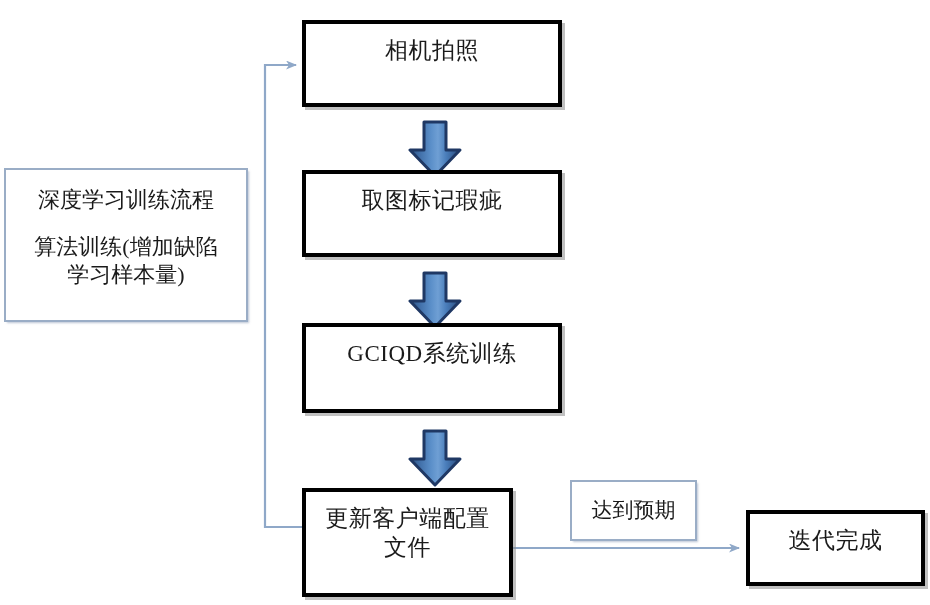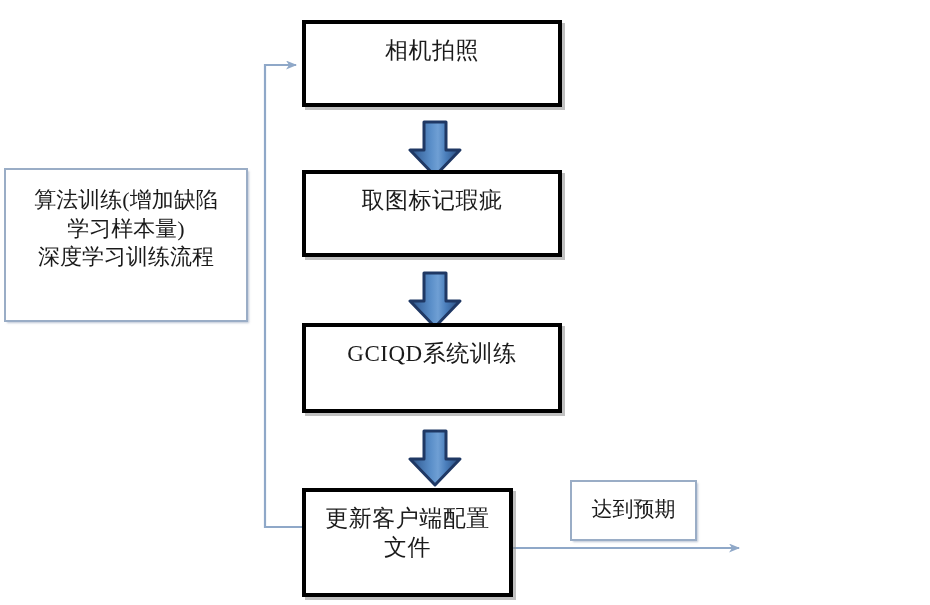--- a/index.html
+++ b/index.html
@@ -68,21 +68,20 @@
   }
   #info-panel .note-line.first { margin-bottom: 18px; }
 
   
   #expect-box {
     left: 570px;
     top: 480px;
     width: 127px;
     height: 61px;
     justify-content: center;
-    font-family: Liberation Mono, monospace;
   }
   #expect-box .note-line { font-size: 21px; }
 
   
   .block-arrow {
     position: absolute;
     width: 56px;
     height: 58px;
   }
 
@@ -120,23 +119,23 @@
     <g>
       <path d="M302,527 L265,527 L265,65 L296,65" fill="none" stroke="#8fa8c8" stroke-width="2.2" marker-end="url(#thin-head)"></path>
     </g>
 
     <g>
       <path d="M513,548 L739,548" fill="none" stroke="#8fa8c8" stroke-width="2.2" marker-end="url(#thin-head)"></path>
     </g>
   </svg>
 
   <div class="note-box" id="info-panel">
+    <div class="note-line first">深度学习训练流程</div>
     <div class="note-line">算法训练(增加缺陷
 学习样本量)</div>
-    <div class="note-line first">深度学习训练流程</div>
   </div>
 
   <div class="proc-box" id="node-camera" style="left:302px; top:20px; width:260px; height:87px;">
     <div class="box-label">相机拍照</div>
   </div>
 
   <svg class="block-arrow" style="left:407px; top:120px;" viewBox="0 0 56 58" xmlns="http://www.w3.org/2000/svg">
     <path d="M17,2 L39,2 L39,30 L53,30 L28,56 L3,30 L17,30 Z" fill="url(#arrowGrad)" stroke="#1f3864" stroke-width="3" stroke-linejoin="round"></path>
   </svg>
 
@@ -158,14 +157,17 @@
 
   <div class="proc-box" id="node-update" style="left:302px; top:488px; width:211px; height:109px;">
     <div class="box-label">更新客户端配置
 文件</div>
   </div>
 
   <div class="note-box" id="expect-box">
     <div class="note-line">达到预期</div>
   </div>
 
+  <div class="proc-box" id="node-done" style="left:746px; top:510px; width:179px; height:76px;">
+    <div class="box-label">迭代完成</div>
+  </div>
 
 </div>
 
 </body></html>

